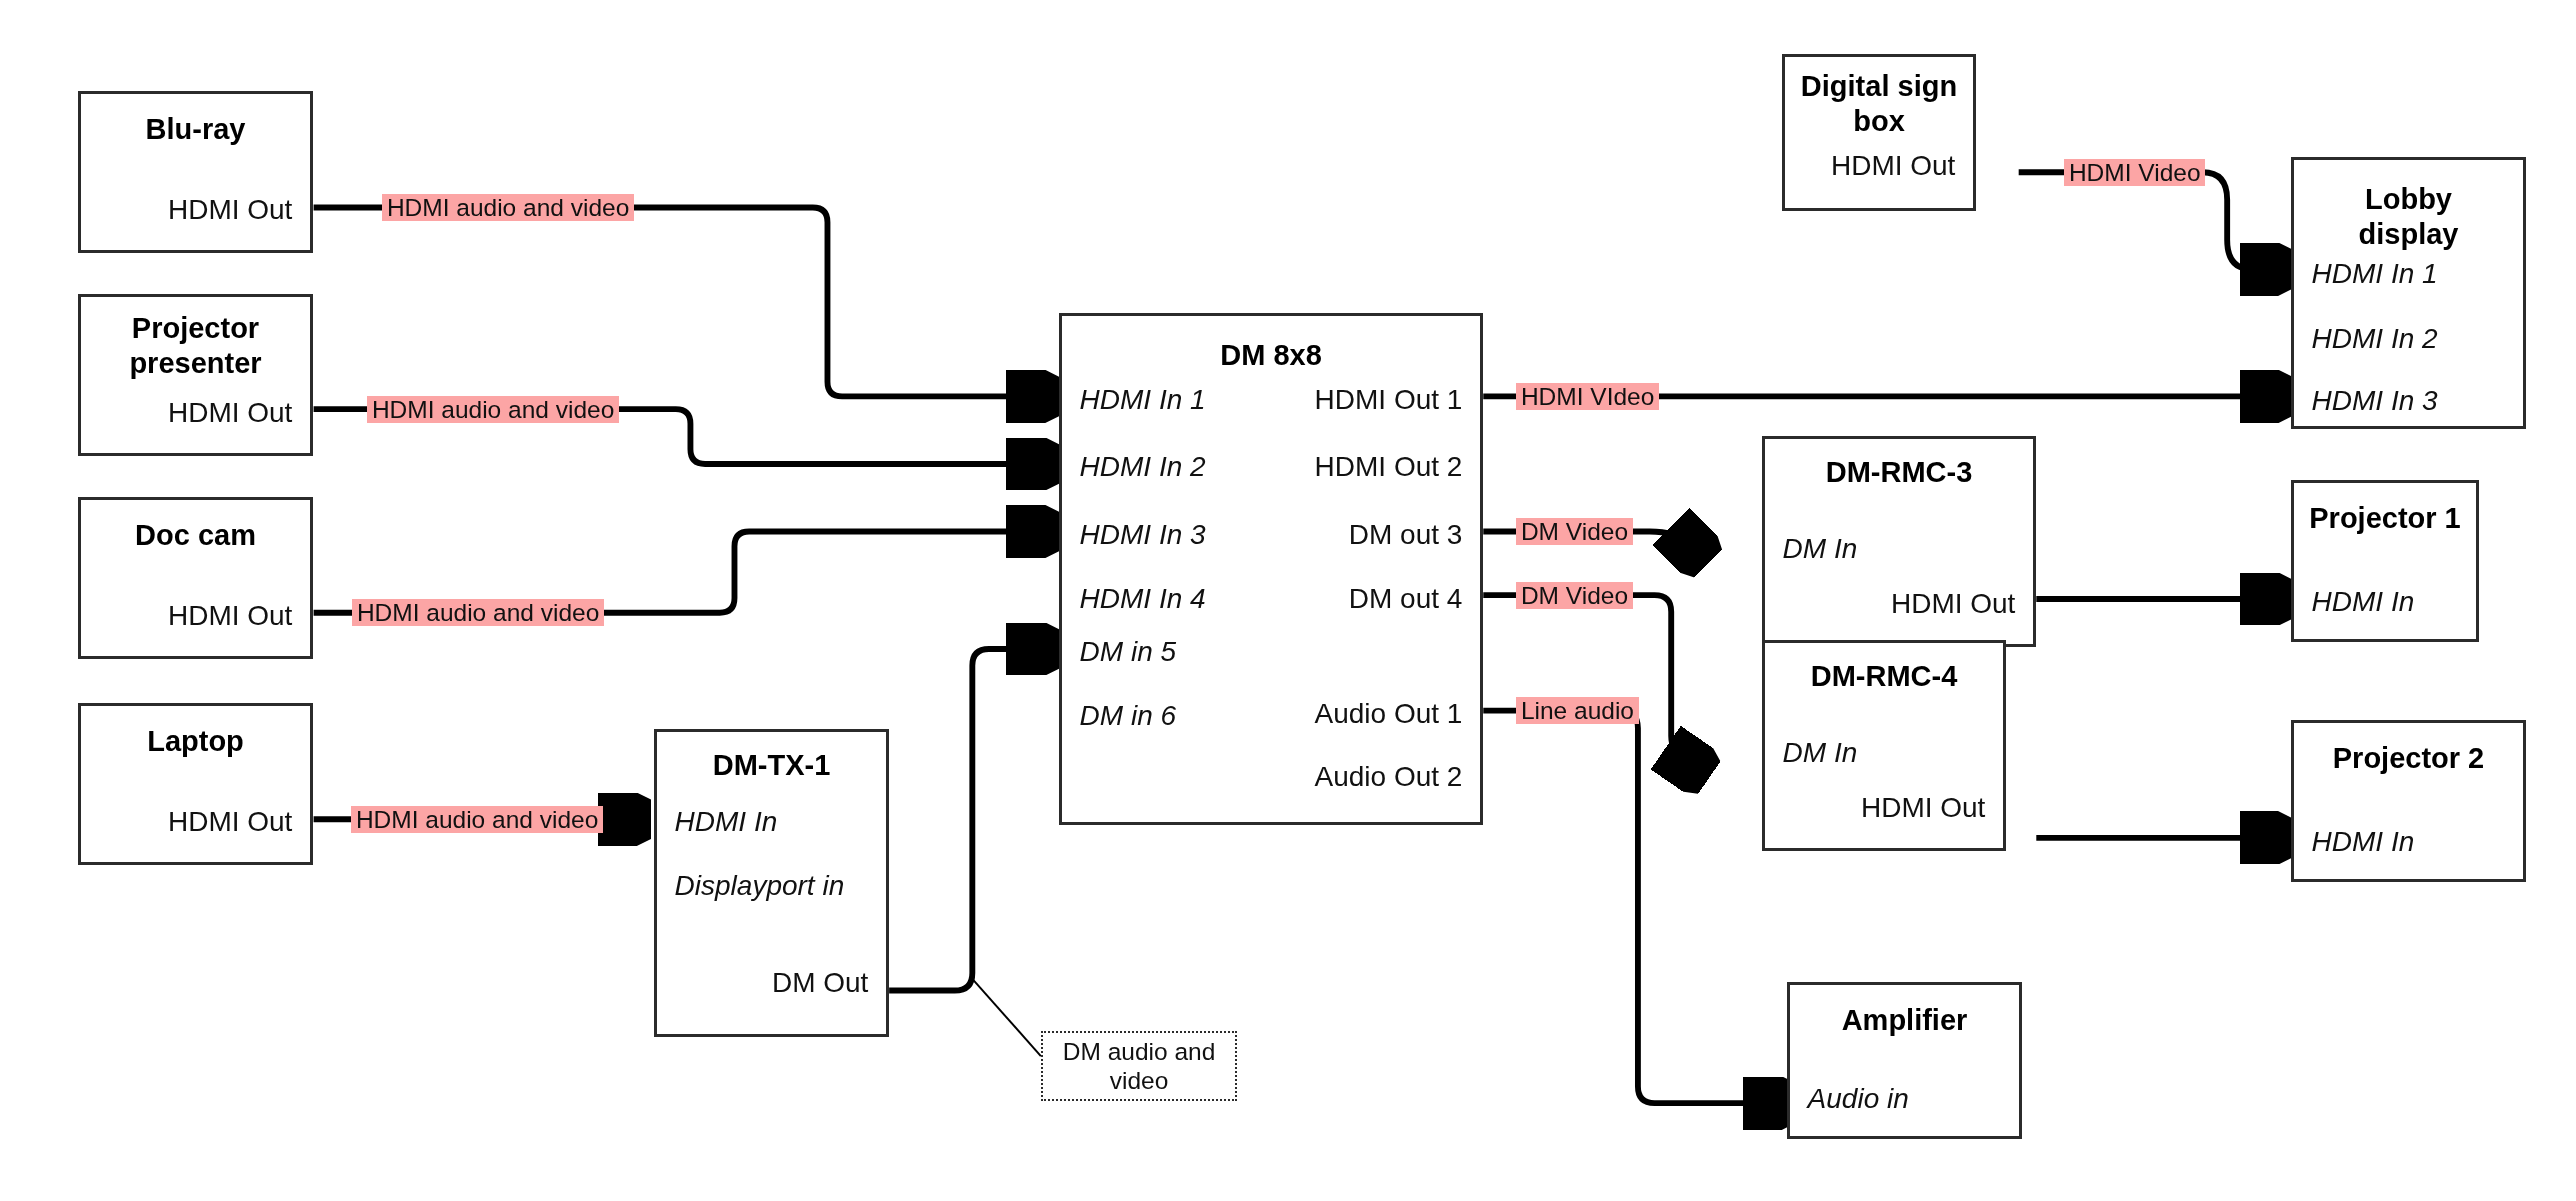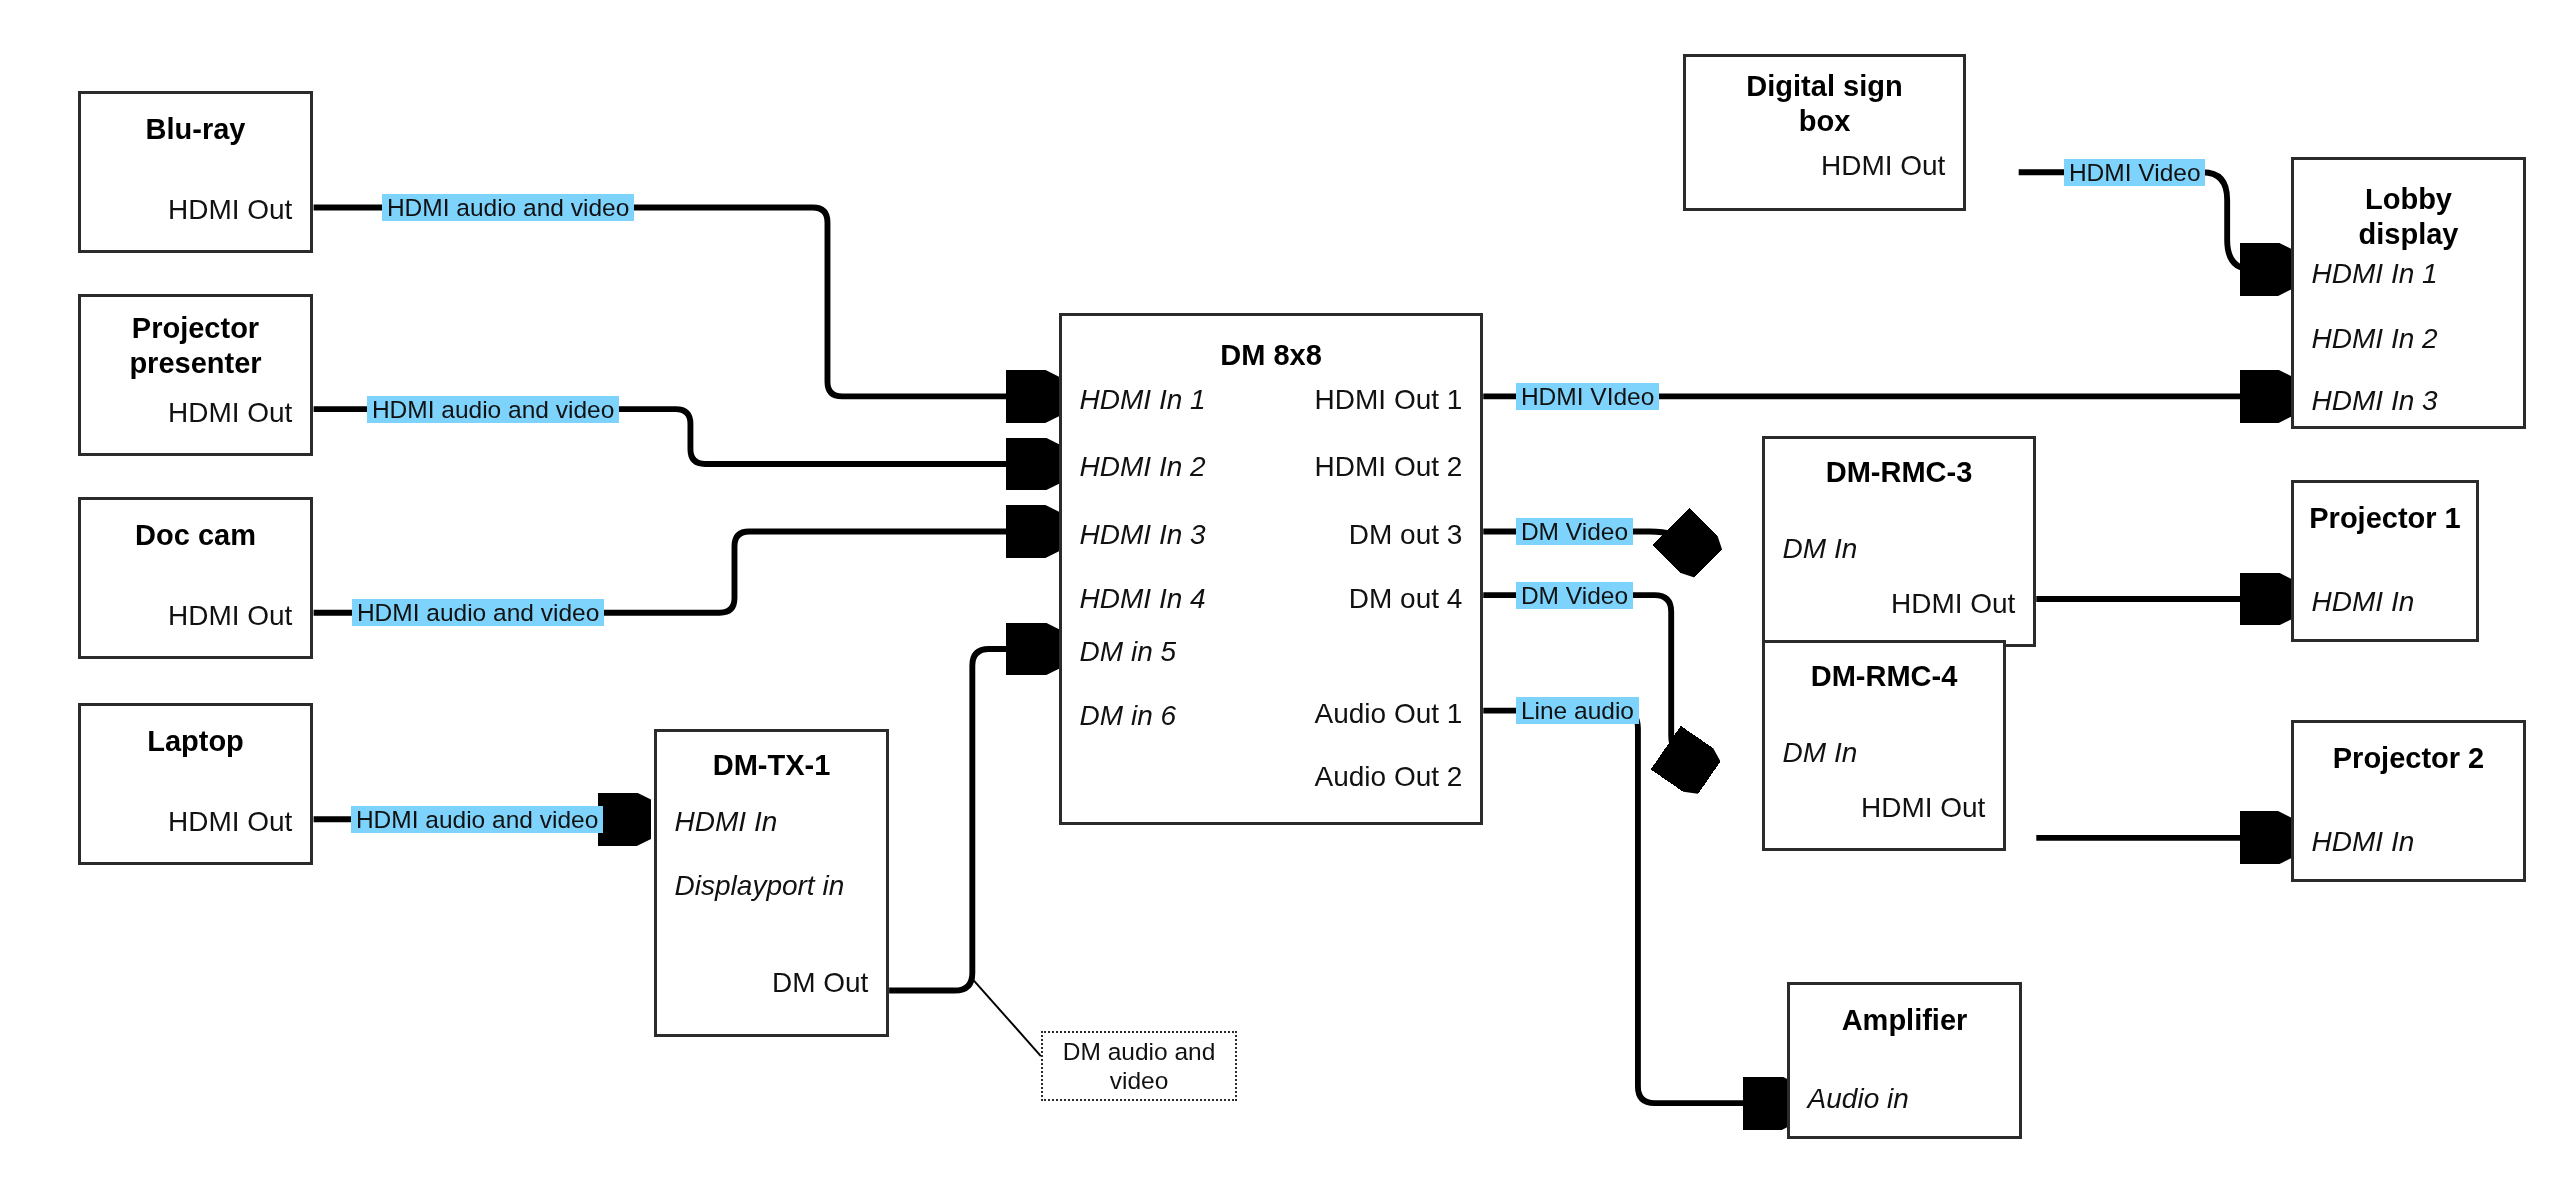--- a/index.html
+++ b/index.html
@@ -71,21 +71,21 @@
   #wires path{ fill:none; stroke:#000000; stroke-width:6; stroke-linecap:butt; stroke-linejoin:round; }
   #wires path.thin{ stroke-width:2; }
 
   
   .wlabel{
     position:absolute;
     font-size:24.5px;
     line-height:27.4px;
     color:#111;
     white-space:nowrap;
-    background:#7dd3fc;
+    background:#fca5a5;
     padding:0 4.9px;
     z-index:2;
   }
 </style>
 </head>
 <body>
 
 <div id="canvas">
 
   <svg id="wires" viewBox="0 0 2631 1227">
@@ -181,21 +181,21 @@
     <div class="port left" style="top:384px;">DM in 6</div>
 
     <div class="port right" style="top:68px;">HDMI Out 1</div>
     <div class="port right" style="top:135px;">HDMI Out 2</div>
     <div class="port right" style="top:203px;margin-left:28px;">DM out 3</div>
     <div class="port right" style="top:267px;">DM out 4</div>
     <div class="port right" style="top:382px;">Audio Out 1</div>
     <div class="port right" style="top:445px;">Audio Out 2</div>
   </div>
 
-  <div class="box" style="left:1683px; top:54px; width:283px; height:157px;">
+  <div class="box" style="left:1782px; top:54px; width:194px; height:157px;">
     <div class="title" style="top:11.7px;">Digital sign</div>
     <div class="title" style="top:47px;">box</div>
     <div class="port right" style="top:93px;">HDMI Out</div>
   </div>
 
   <div class="box" style="left:2291px; top:157px; width:235px; height:272px;">
     <div class="title" style="top:21.5px;">Lobby</div>
     <div class="title" style="top:57px;">display</div>
     <div class="port left" style="top:98px;">HDMI In 1</div>
     <div class="port left" style="top:163px;">HDMI In 2</div>

